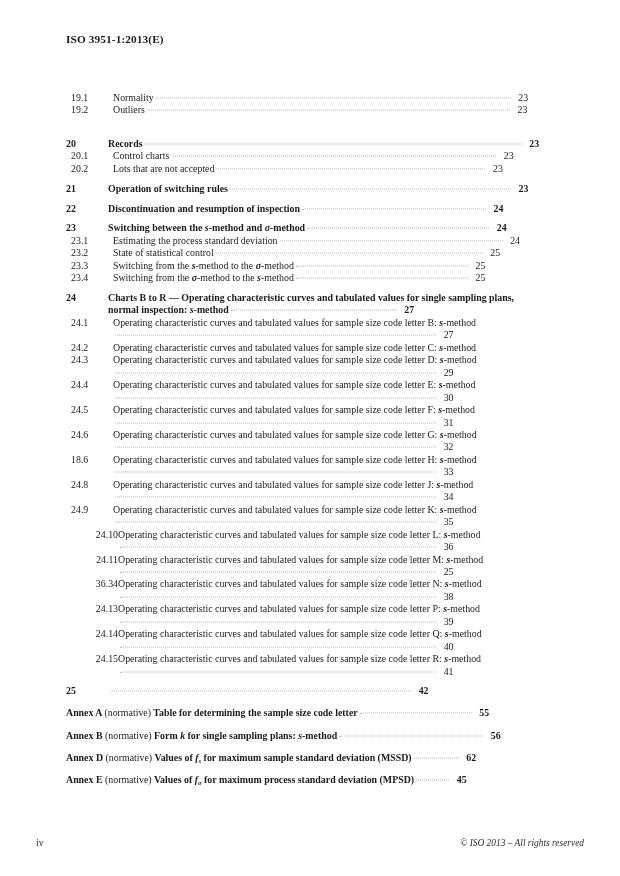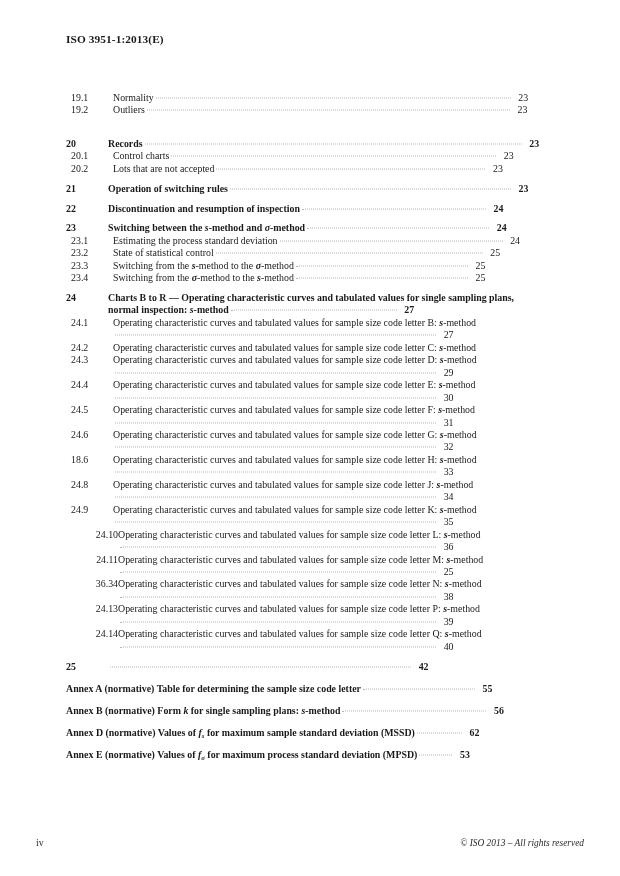--- a/index.html
+++ b/index.html
@@ -111,21 +111,21 @@
 
   
   .annex {
     font-weight: bold;
     margin-top: 9.6px;
   }
   .annex .pg {
     width: 16px;
   }
   .annex .normative {
-    font-weight: bold;
+    font-weight: normal;
     margin-top: 36px;
   }
 
   
   .gap-top-sm { margin-top: 21px; }
   .gap-top-md { margin-top: 7.4px; }
   .bsym {
     font-style: italic;
     font-weight: bold;
   }
@@ -370,20 +370,27 @@
     </div>
 
     <div class="toc-entry lvl2 wide-num">
       <span class="num">24.14</span>
       <span class="body-col"><span class="title-text">Operating characteristic curves and tabulated values for sample size code letter Q: <span class="bsym">s</span>-method</span><span class="leader-pg">
             <span class="leader" style="width:316px"></span>
             <span class="pg">40</span>
           </span></span>
     </div>
 
+    <div class="toc-entry lvl2 wide-num">
+      <span class="num">24.15</span>
+      <span class="body-col"><span class="title-text">Operating characteristic curves and tabulated values for sample size code letter R: <span class="bsym">s</span>-method</span><span class="leader-pg">
+            <span class="leader" style="width:316px"></span>
+            <span class="pg">41</span>
+          </span></span>
+    </div>
 
     <div class="toc-entry lvl1 gap-top-md">
       <span class="num">25</span>
       <span class="body-col"><span class="leader-pg">
             <span class="leader" style="width:301px"></span>
             <span class="pg">42</span>
           </span></span>
     </div>
 
     <div class="toc-entry annex">
@@ -404,21 +411,21 @@
     <div class="toc-entry annex">
       <span class="body-col"><span class="title-text"><span>Annex D</span> <span class="normative">(normative)</span> Values of <span class="bsym">f<sub>s</sub></span> for maximum sample standard deviation (MSSD)</span><span class="leader-pg">
             <span class="leader" style="width:45px"></span>
             <span class="pg">62</span>
           </span></span>
     </div>
 
     <div class="toc-entry annex">
       <span class="body-col"><span class="title-text"><span>Annex E</span> <span class="normative">(normative)</span> Values of <span class="bsym">f<sub>σ</sub></span> for maximum process standard deviation (MPSD)</span><span class="leader-pg">
             <span class="leader" style="width:33px"></span>
-            <span class="pg">53</span>
+            <span class="pg">45</span>
           </span></span>
     </div>
 
   </div>
 
   <div class="footer">
     <span class="folio">iv</span>
     <span class="rights">© ISO 2013 – All rights reserved</span>
   </div>
 

